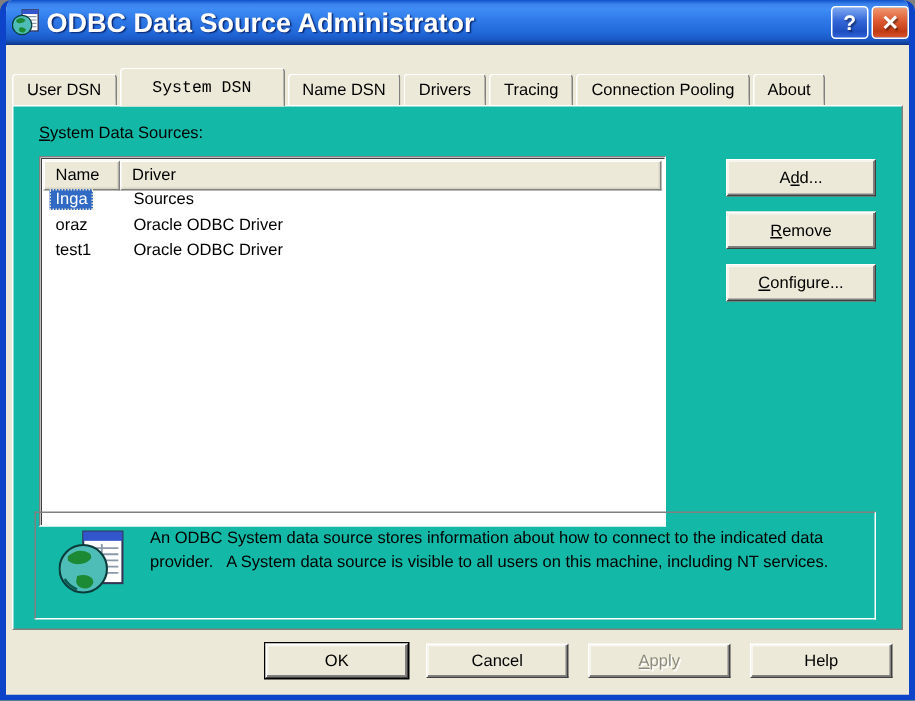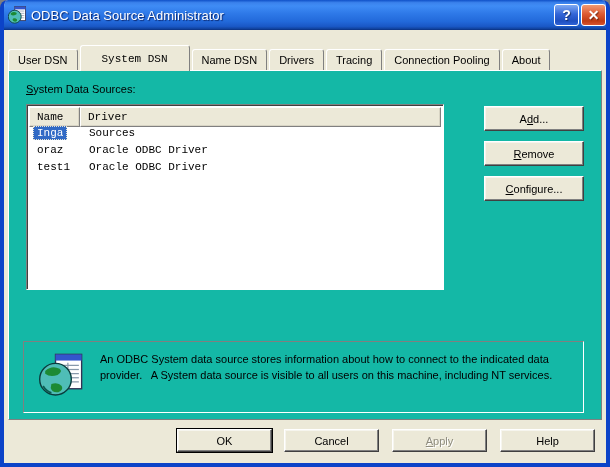--- a/index.html
+++ b/index.html
@@ -16,21 +16,21 @@
 
   
   .titlebar{
     position:absolute; left:-4px; top:0; width:610px; height:30px;
     background:linear-gradient(180deg,#0F50C8 0%,#3B82EC 9%,#3F8CF5 20%,#2E79E8 45%,#2269DA 72%,#1A58C6 88%,#10439F 96%,#0A2F7E 100%);
     border-radius:7px 7px 0 0;
     display:flex; align-items:center; padding:0 4px 0 8px;
   }
   .titlebar .app-icon{ width:18px; height:18px; margin-right:5px; flex:0 0 auto; }
   .title-text{
-    color:#fff; font-weight:normal; font-size:13px;
+    color:#fff; font-weight:bold; font-size:18px;
     text-shadow:1px 1px 1px #09246B; flex:1 1 auto;
     white-space:nowrap; overflow:hidden;
   }
   .caption-btn{
     width:25px; height:22px; margin-left:2px; border:1px solid #fff; border-radius:3px;
     display:flex; align-items:center; justify-content:center;
     color:#fff; font-weight:bold; font-size:14px; line-height:1;
     text-shadow:1px 1px 1px rgba(0,0,0,.45); cursor:default;
   }
   .btn-help{ background:linear-gradient(180deg,#7FAAF2 0%,#3366D8 45%,#1E4FC0 80%,#2E63D8 100%); }
@@ -57,26 +57,25 @@
   
   .page{
     position:absolute; left:4px; top:70px; width:594px; height:350px;
     background:#14b8a6;
     border:1px solid; border-color:#FFFFFF #808080 #808080 #FFFFFF;
     z-index:2;
   }
   .list-label{ position:absolute; left:17px; top:12px; font-size:11px; color:#000; }
 
   .listbox{
-    position:absolute; left:17px; top:33px; width:418px; height:186px;
+    position:absolute; left:17px; top:33px; width:418px; height:247px;
     background:#fff;
     border:1px solid; border-color:#808080 #FFFFFF #FFFFFF #808080;
     box-shadow:inset 1px 1px 0 #404040;
     overflow:hidden;
-    font-family:Liberation Mono, monospace;
   }
   .lv-header{ display:flex; height:20px; margin:2px 2px 0 2px; }
   .lv-hcell{
     background:#ECE9D8; font-size:11px; color:#000;
     border:1px solid; border-color:#FFFFFF #808080 #808080 #FFFFFF;
     box-shadow:inset -1px -1px 0 #D8D4C4;
     display:flex; align-items:center; padding-left:7px; cursor:default;
     white-space:nowrap; overflow:hidden;
   }
   .col-name{ width:51px; flex:0 0 auto; }

